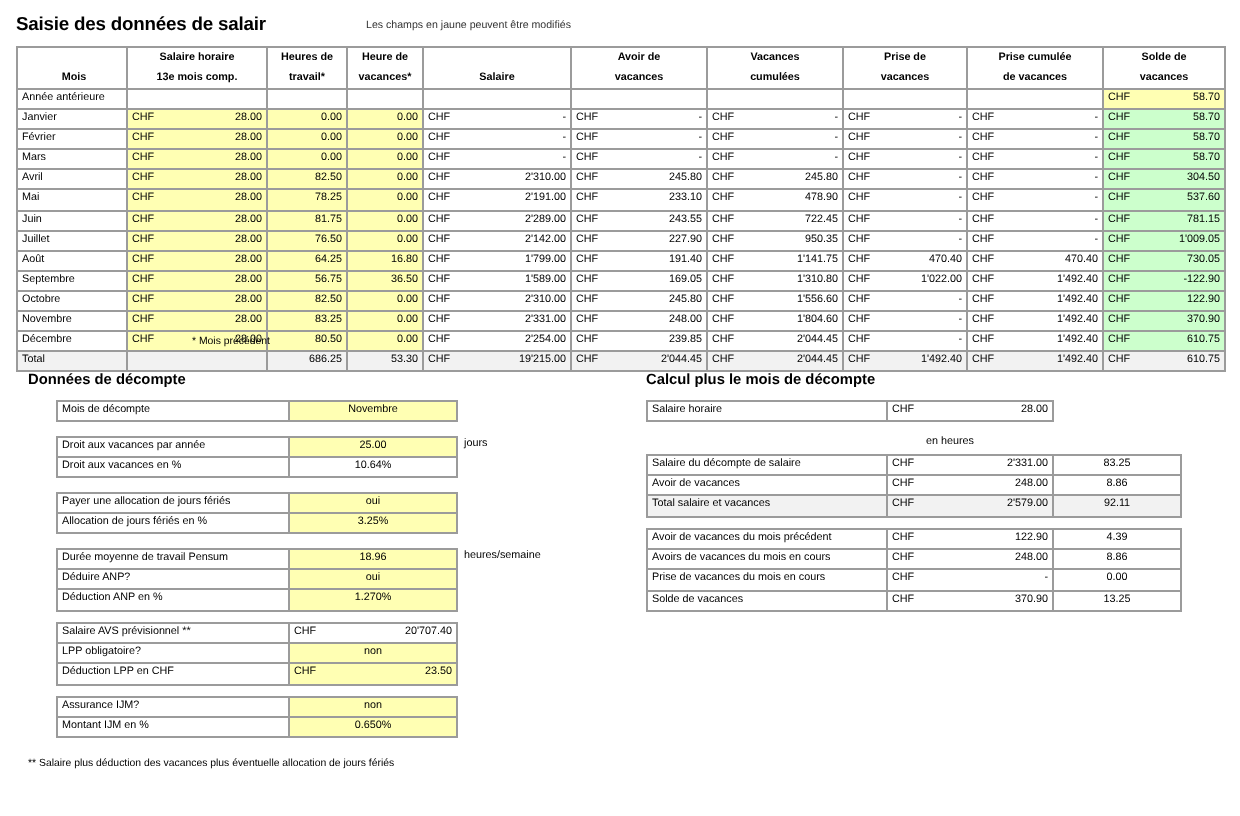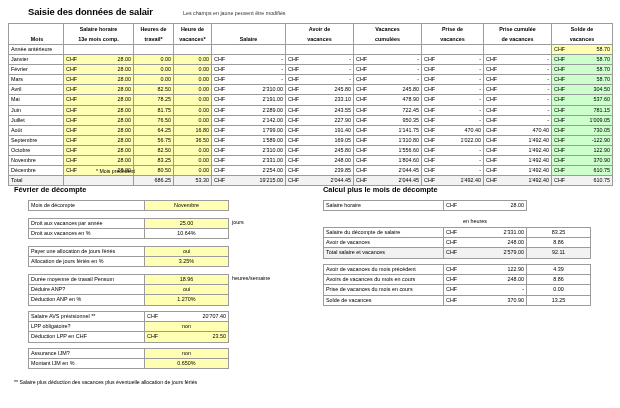--- a/index.html
+++ b/index.html
@@ -21,21 +21,20 @@
   .page-title {
     position: absolute;
     left: 8px;
     top: 6px;
     font-size: 9.4px;
     font-weight: bold;
     letter-spacing: -0.1px;
     white-space: nowrap;
     overflow: hidden;
     width: 172px;
-    margin-left: 20px;
   }
   .page-subtitle {
     position: absolute;
     left: 183px;
     top: 10px;
     font-size: 5.3px;
     color: #333;
     white-space: nowrap;
   }
   .section-title {
@@ -612,21 +611,21 @@
         </td>
         <td class="money green">
           <span class="cur">CHF</span>
           <span class="amt">610.75</span>
         </td>
       </tr>
     </tbody>
 </table>
 <div class="footnote" id="main-footnote" style="left:96px; top:168px;">* Mois précédent</div>
 
-<div class="section-title" style="left:14px; top:185px;">Février de décompte</div>
+<div class="section-title" style="left:14px; top:185px;">Données de décompte</div>
 
 <table class="form-tbl" style="position:absolute; left:28px; top:200px; width:200px;">
   <colgroup>
       <col style="width:116px">
       <col style="width:84px">
     </colgroup>
   <tbody>
       <tr>
     <td class="pl">Mois de décompte</td>
     <td class="ctr yellow">Novembre</td>

